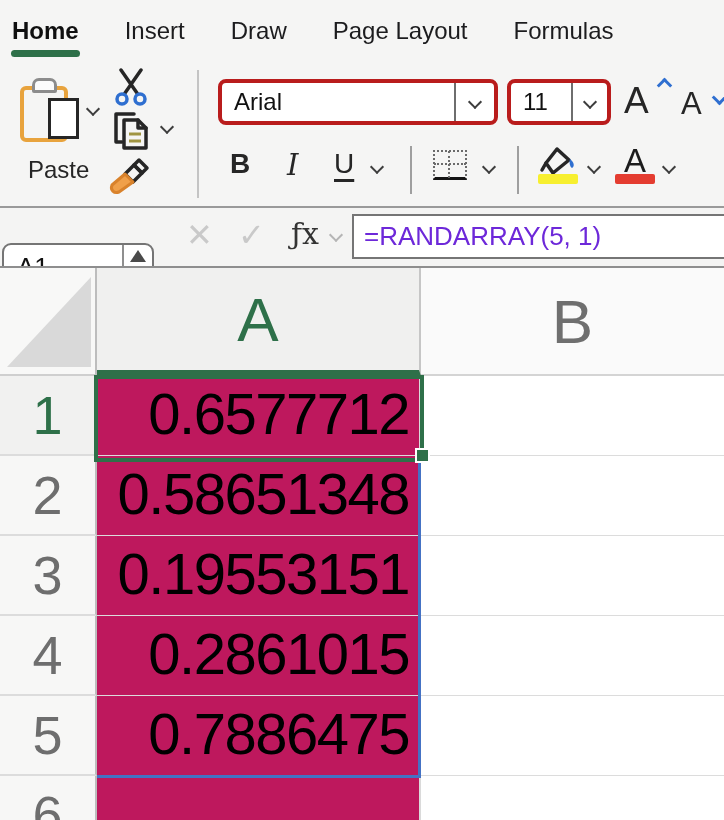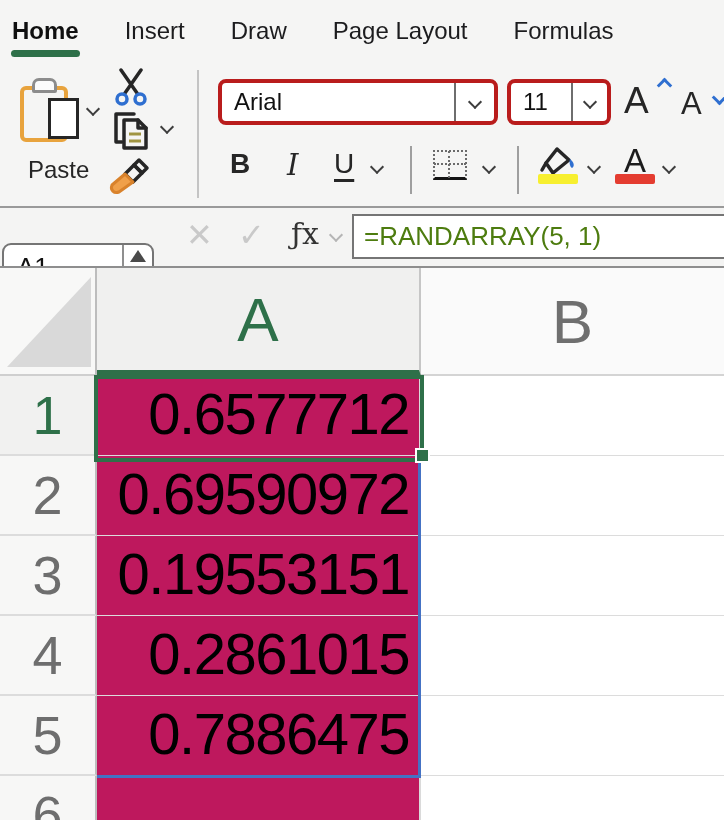--- a/index.html
+++ b/index.html
@@ -72,21 +72,21 @@
   .nb-val { position:absolute; left:13px; top:7px; font-size:26px; color:#111; }
   .nb-sep { position:absolute; left:118px; top:0; bottom:0; width:2px; background:#8f8f8f; }
   .stepper { position:absolute; left:120px; right:0; top:0; bottom:0; }
   .tri-up { width:0; height:0; border-left:8px solid transparent; border-right:8px solid transparent; border-bottom:12px solid #4a4a4a; margin:5px auto 4px; }
   .tri-down { width:0; height:0; border-left:8px solid transparent; border-right:8px solid transparent; border-top:12px solid #4a4a4a; margin:0 auto; }
   .fb-cancel { position:absolute; left:186px; top:8px; font-size:32px; color:#c9c9c9; font-weight:600; }
   .fb-enter { position:absolute; left:238px; top:8px; font-size:32px; color:#c9c9c9; font-weight:600; }
   .fb-fx { position:absolute; left:291px; top:8px; font-size:30px; font-family:"DejaVu Serif",serif; color:#333; }
   .fb-fx-chev { position:absolute; left:331px; top:22px; border-color:#b5b5b5; }
   .fb-input { position:absolute; left:352px; top:6px; width:374px; height:45px; background:#fff; border:2px solid #757575; }
-  .fb-text { position:absolute; left:10px; top:0; line-height:41px; font-size:26px; color:#4d7c0f; white-space:nowrap; }
+  .fb-text { position:absolute; left:10px; top:0; line-height:41px; font-size:26px; color:#6d28d9; white-space:nowrap; }
 
   
   .grid { position:absolute; top:266px; left:0; right:0; bottom:0; background:#fff; border-top:2px solid #8e8e8e; overflow:hidden; }
   .corner { position:absolute; left:0; top:0; width:97px; height:108px; background:#f8f8f7; border-right:2px solid #bdbdbd; border-bottom:2px solid #cfcfcf; }
   .corner-tri { position:absolute; right:4px; bottom:7px; width:84px; height:90px; background:#d9d9d9; clip-path:polygon(100% 0,100% 100%,0 100%); }
   .colhead { position:absolute; top:0; height:108px; display:flex; align-items:center; justify-content:center; font-size:62px; }
   .colhead-a { left:97px; width:324px; background:#f0f0ef; border-right:2px solid #c6c6c6; border-bottom:6px solid #2e7049; color:#2e7049; }
   .colhead-b { left:421px; width:303px; background:#fafafa; border-bottom:2px solid #d4d4d4; color:#6f6f6f; }
 
   .row { position:absolute; left:0; right:0; height:80px; }
@@ -232,21 +232,21 @@
     <div class="colhead colhead-a">A</div>
     <div class="colhead colhead-b">B</div>
 
     <div class="row active" style="top:108px">
       <div class="rowhead">1</div>
       <div class="cell-a">0.6577712</div>
       <div class="cell-b"></div>
     </div>
     <div class="row" style="top:188px">
       <div class="rowhead">2</div>
-      <div class="cell-a">0.69590972</div>
+      <div class="cell-a">0.58651348</div>
       <div class="cell-b"></div>
     </div>
     <div class="row" style="top:268px">
       <div class="rowhead">3</div>
       <div class="cell-a">0.19553151</div>
       <div class="cell-b"></div>
     </div>
     <div class="row" style="top:348px">
       <div class="rowhead">4</div>
       <div class="cell-a">0.2861015</div>

